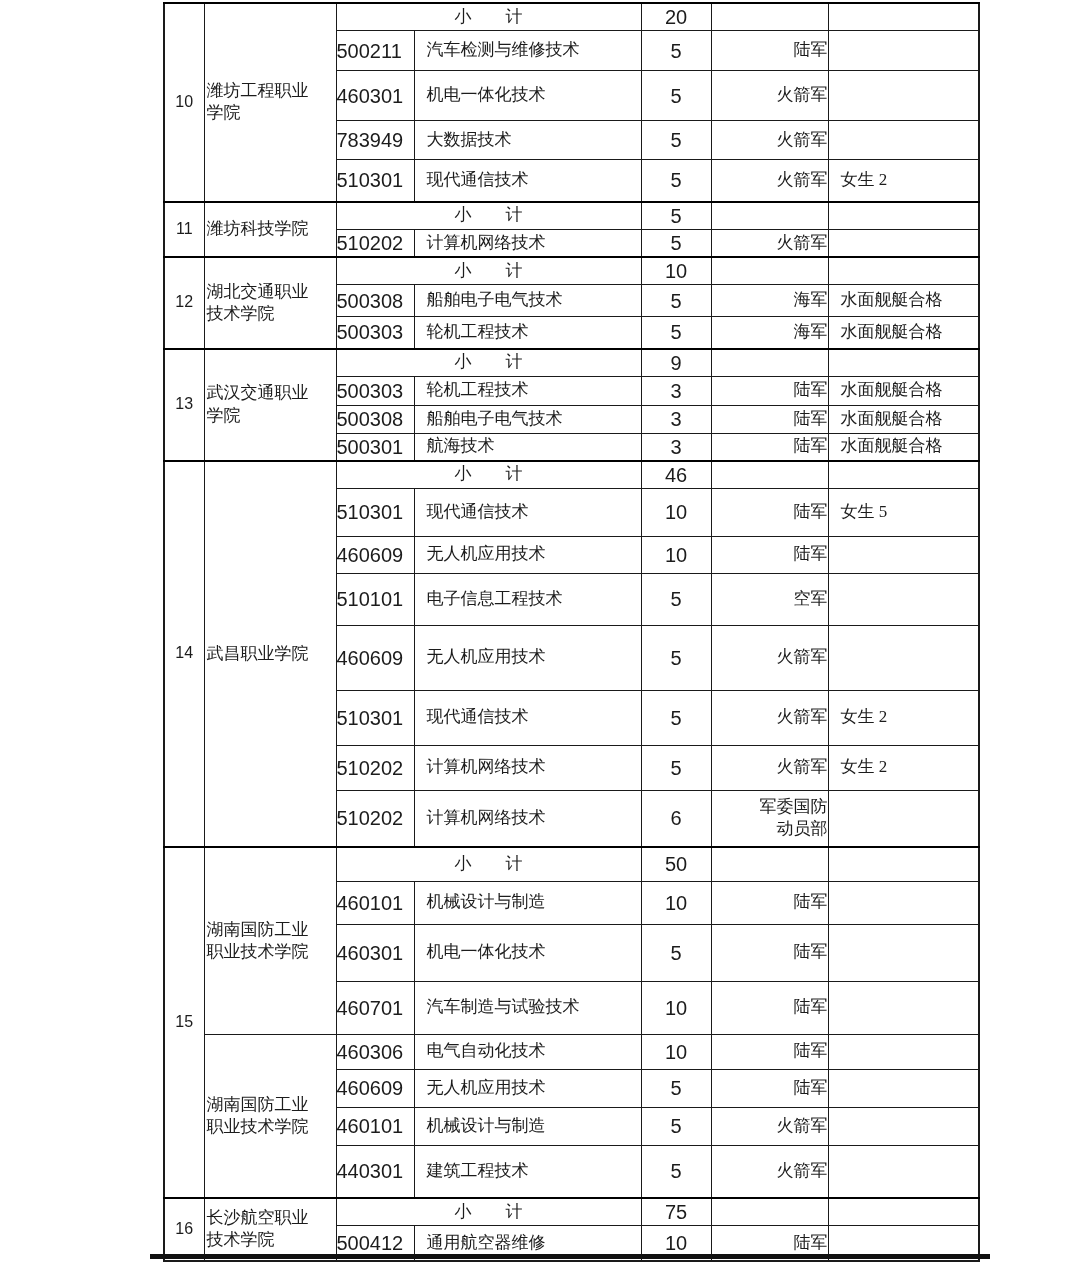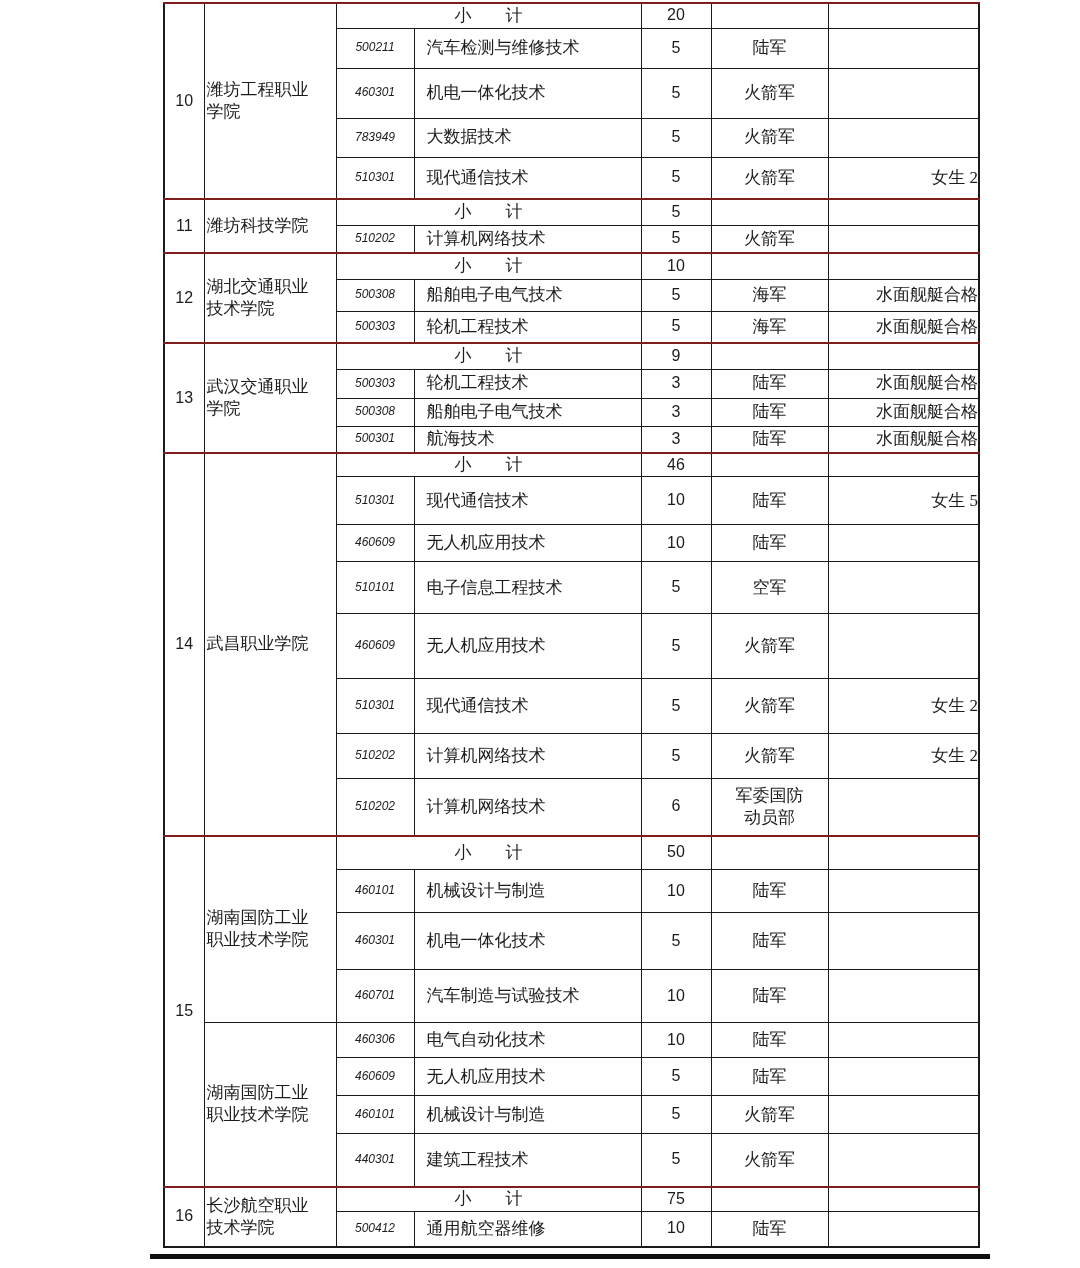--- a/index.html
+++ b/index.html
@@ -12,28 +12,28 @@
     position:absolute;left:163px;top:2px;width:815px;
     border-collapse:collapse;table-layout:fixed;
     border:2px solid #1a1a1a;
   }
   td{
     border:1px solid #1a1a1a;
     font-size:17px;line-height:1.3;padding:0;
     vertical-align:middle;overflow:hidden;
     word-break:break-all;
   }
-  tr.section-top td{border-top:2px solid #7f1d1d;}
+  tr.section-top td{border-top:2px solid #000000;}
   td.seq{text-align:center;font-family:"Liberation Sans",sans-serif;font-size:16px;}
   td.college{text-align:left;padding-left:2px;white-space:pre-line;}
-  td.code{text-align:center;font-family:"Liberation Sans",sans-serif;font-size:12px;font-style:italic;}
+  td.code{text-align:left;font-family:"Liberation Sans",sans-serif;font-size:20px;}
   td.major{text-align:left;padding-left:12px;}
-  td.count{text-align:center;font-family:"Liberation Sans",sans-serif;font-size:16px;}
-  td.branch{text-align:center;white-space:pre-line;}
-  td.remark{text-align:right;}
+  td.count{text-align:center;font-family:"Liberation Sans",sans-serif;font-size:20px;}
+  td.branch{text-align:right;white-space:pre-line;}
+  td.remark{text-align:left;padding-left:12px;}
   td.subtotal-label{text-align:center;}
   .bottom-rule{
     position:absolute;left:150px;top:1254px;width:840px;height:5px;
     background:#101010;
   }
 </style>
 </head>
 <body>
 
 <div class="page">

